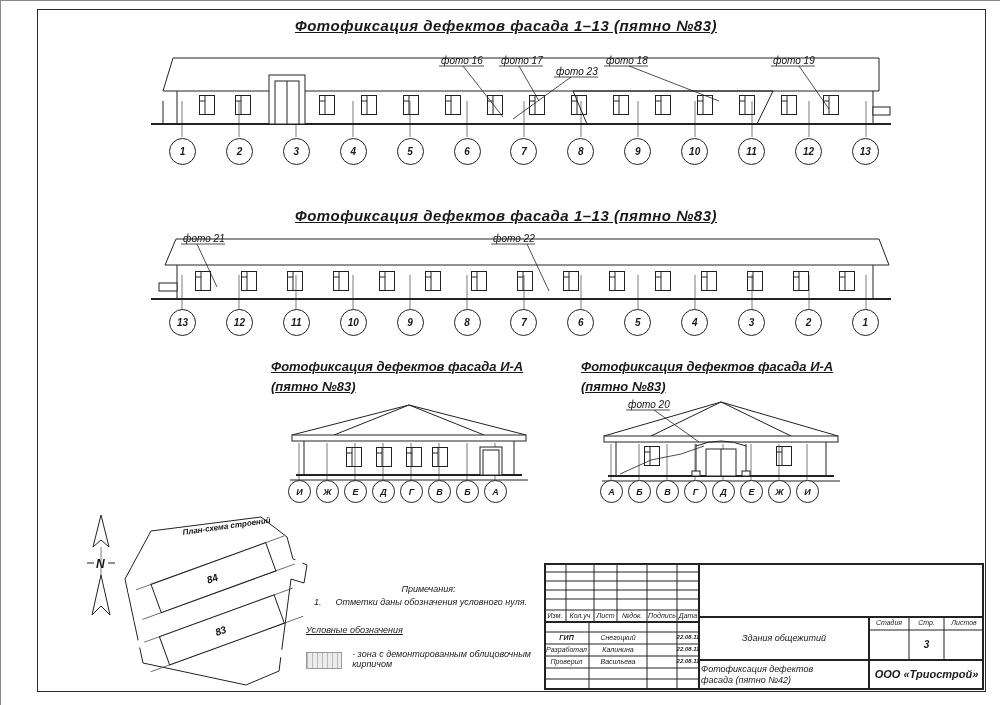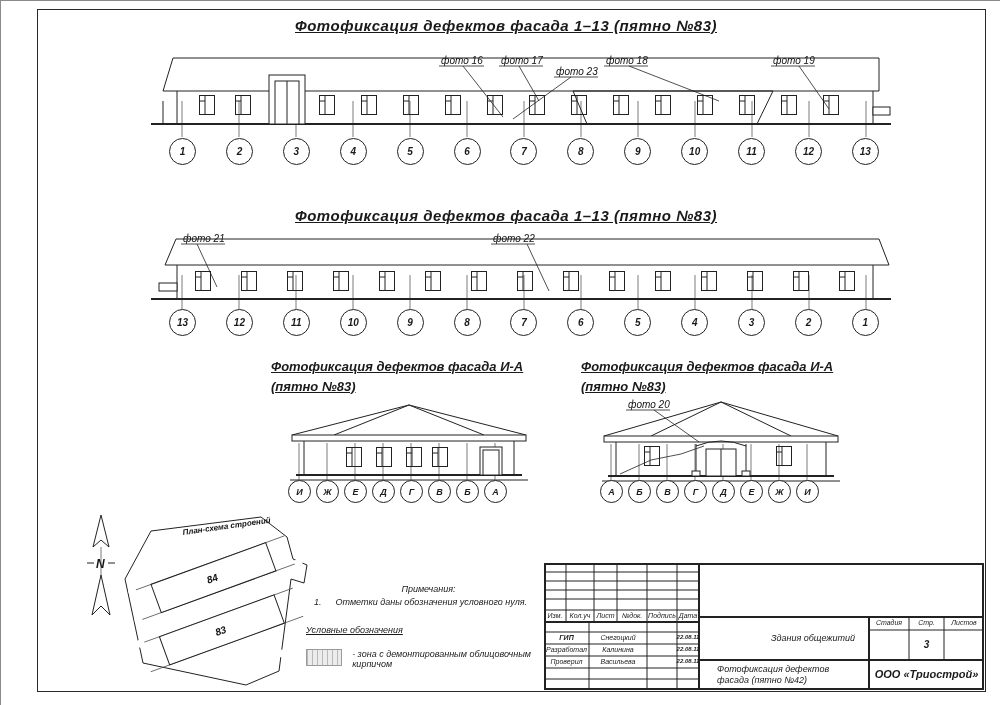--- a/index.html
+++ b/index.html
@@ -17,21 +17,21 @@
   svg.bld line,svg.bld rect,svg.bld polyline,svg.bld polygon,svg.bld path{stroke:#222;fill:none;stroke-width:1;}
   svg.bld .thick{stroke-width:2;}
   svg.bld .thin{stroke-width:.7;stroke:#444;}
   svg.bld .fw{fill:#fff;}
   svg.bld text{font:italic 10px "Liberation Sans",sans-serif;fill:#111;stroke:none;}
   svg.bld .lead{stroke-width:.8;}
   .notes{font:italic 9px "Liberation Sans",sans-serif;}
   .notes .nh{text-align:center;margin-bottom:3px;}
   .notes .ni{display:flex;gap:14px;margin-bottom:18px;padding-left:8px;}
   .notes .lh{text-decoration:underline;margin-bottom:14px;}
-  .legend-row{display:flex;align-items:flex-start;gap:10px;}
+  .legend-row{display:flex;align-items:flex-end;gap:10px;}
   .swatch{width:38px;height:15px;border:1px solid #9a9a9a;
           background:repeating-linear-gradient(90deg,#b9b9b9 0 1px,#ececec 1px 5px);}
   
   #stamp{position:absolute;left:543px;top:562px;width:440px;height:127px;}
   #stamp .txt{position:absolute;display:flex;align-items:center;justify-content:center;
               font:italic 7px "Liberation Sans",sans-serif;text-align:center;line-height:1.25;}
   #stamp .b{font-weight:bold;}
 </style>
 </head>
 <body>
@@ -383,24 +383,24 @@
     <div class="txt b" style="left:0;top:69px;width:45px;height:12px;">ГИП</div>
     <div class="txt" style="left:45px;top:69px;width:58px;height:12px;">Снегоцкий</div>
     <div class="txt b" style="left:133px;top:69px;width:22px;height:12px;font-size:6px;">22.08.11</div>
     <div class="txt" style="left:0;top:81px;width:45px;height:12px;">Разработал</div>
     <div class="txt" style="left:45px;top:81px;width:58px;height:12px;">Калинина</div>
     <div class="txt b" style="left:133px;top:81px;width:22px;height:12px;font-size:6px;">22.08.11</div>
     <div class="txt" style="left:0;top:93px;width:45px;height:12px;">Проверил</div>
     <div class="txt" style="left:45px;top:93px;width:58px;height:12px;">Васильева</div>
     <div class="txt b" style="left:133px;top:93px;width:22px;height:12px;font-size:6px;">22.08.11</div>
 
-    <div class="txt" style="left:155px;top:54px;width:170px;height:43px;font-size:9px;padding-left:29px;">Здания общежитий</div>
+    <div class="txt" style="left:155px;top:54px;width:170px;height:43px;font-size:9px;">Здания общежитий</div>
     <div class="txt" style="left:325px;top:54px;width:40px;height:13px;">Стадия</div>
     <div class="txt" style="left:365px;top:54px;width:35px;height:13px;">Стр.</div>
     <div class="txt" style="left:400px;top:54px;width:40px;height:13px;">Листов</div>
     <div class="txt b" style="left:365px;top:67px;width:35px;height:30px;font-size:10px;">3</div>
-    <div class="txt" style="left:155px;top:97px;width:170px;height:30px;flex-direction:column;font-size:9px;align-items:flex-start;padding-left:18px;box-sizing:border-box;">
+    <div class="txt" style="left:155px;top:97px;width:170px;height:30px;flex-direction:column;font-size:9px;align-items:flex-start;padding-left:2px;box-sizing:border-box;">
       <div>Фотофиксация дефектов</div>
       <div>фасада (пятно №42)</div>
     </div>
     <div class="txt b" style="left:325px;top:97px;width:115px;height:30px;font-size:11px;">ООО «Триострой»</div>
   </div>
 </div>
 
 </body></html>

